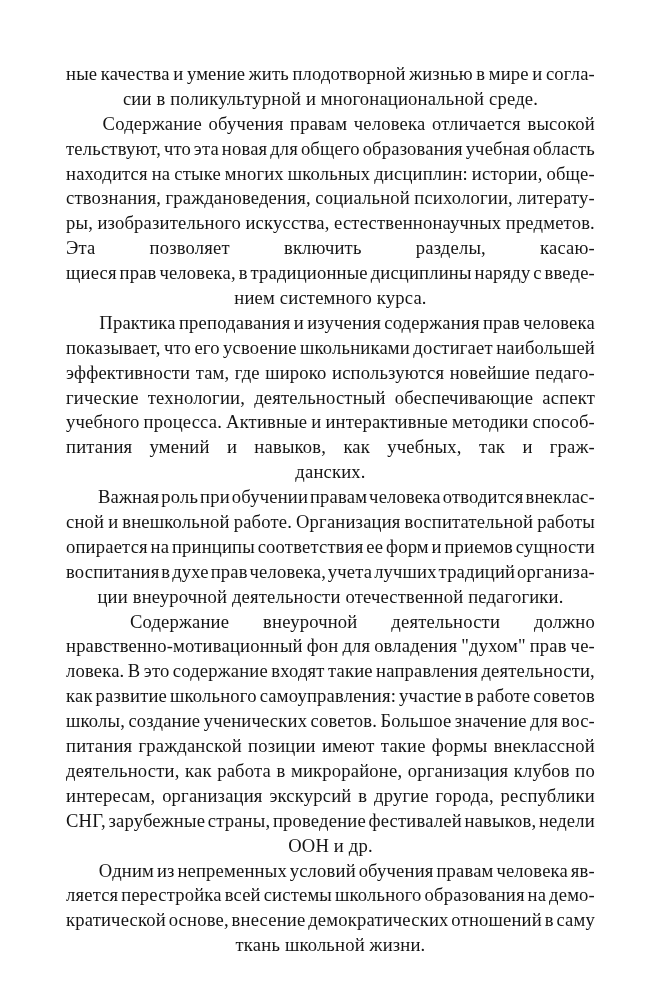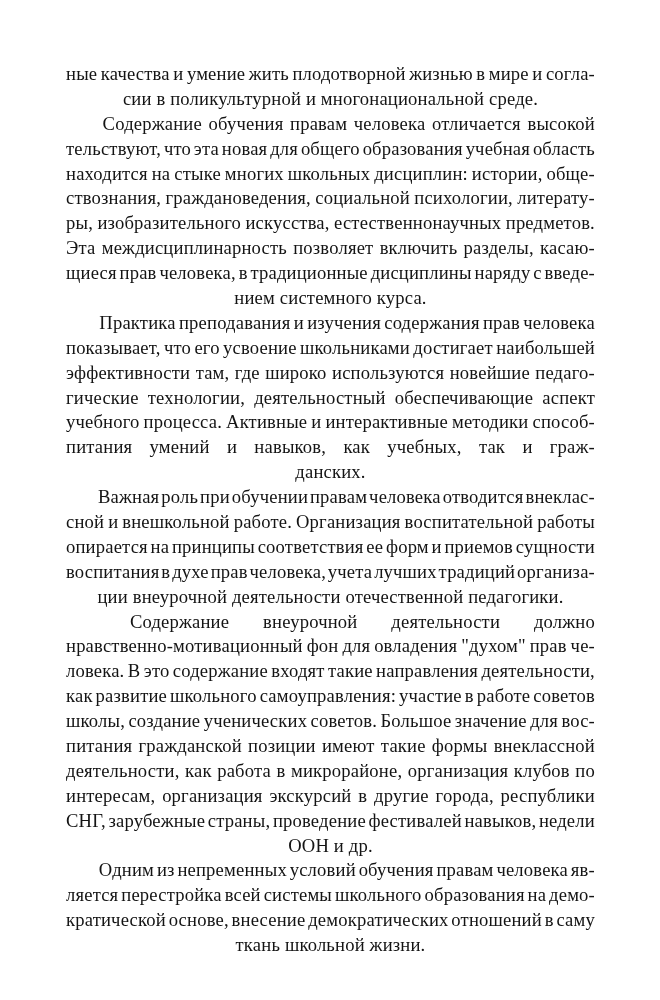--- a/index.html
+++ b/index.html
@@ -43,21 +43,20 @@
     line-height: 24.9px;
     font-size: 18.6px;
     letter-spacing: 0.01em;
     white-space: pre;
     overflow: visible;
   }
 
   
   .line.justify {
     justify-content: space-between;
-    align-items: flex-end;
   }
   
   .line.last {
     justify-content: center;
   }
 
   
   .line.indent::before {
     content: "";
     display: inline-block;
@@ -78,21 +77,21 @@
       <div class="para">
         <div class="line justify"><span class="w">ные</span><span class="w">качества</span><span class="w">и</span><span class="w">умение</span><span class="w">жить</span><span class="w">плодотворной</span><span class="w">жизнью</span><span class="w">в</span><span class="w">мире</span><span class="w">и</span><span class="w">согла-</span></div>
         <div class="line last"><span class="w">сии в поликультурной и многонациональной среде.</span></div>
       </div>
       <div class="para">
         <div class="line justify indent"><span class="w">Содержание</span><span class="w">обучения</span><span class="w">правам</span><span class="w">человека</span><span class="w">отличается</span><span class="w">высокой</span></div>
         <div class="line justify"><span class="w">тельствуют,</span><span class="w">что</span><span class="w">эта</span><span class="w">новая</span><span class="w">для</span><span class="w">общего</span><span class="w">образования</span><span class="w">учебная</span><span class="w">область</span></div>
         <div class="line justify"><span class="w">находится</span><span class="w">на</span><span class="w">стыке</span><span class="w">многих</span><span class="w">школьных</span><span class="w">дисциплин:</span><span class="w">истории,</span><span class="w">обще-</span></div>
         <div class="line justify"><span class="w">ствознания,</span><span class="w">граждановедения,</span><span class="w">социальной</span><span class="w">психологии,</span><span class="w">литерату-</span></div>
         <div class="line justify"><span class="w">ры,</span><span class="w">изобразительного</span><span class="w">искусства,</span><span class="w">естественнонаучных</span><span class="w">предметов.</span></div>
-        <div class="line justify"><span class="w">Эта</span><span class="w">междисциплинарность</span><span class="w">позволяет</span><span class="w">включить</span><span class="w">разделы,</span><span class="w">касаю-</span></div>
+        <div class="line justify"><span class="w">Эта</span><span class="w">позволяет</span><span class="w">включить</span><span class="w">разделы,</span><span class="w">касаю-</span></div>
         <div class="line justify"><span class="w">щиеся</span><span class="w">прав</span><span class="w">человека,</span><span class="w">в</span><span class="w">традиционные</span><span class="w">дисциплины</span><span class="w">наряду</span><span class="w">с</span><span class="w">введе-</span></div>
         <div class="line last"><span class="w">нием системного курса.</span></div>
       </div>
       <div class="para">
         <div class="line justify indent"><span class="w">Практика</span><span class="w">преподавания</span><span class="w">и</span><span class="w">изучения</span><span class="w">содержания</span><span class="w">прав</span><span class="w">человека</span></div>
         <div class="line justify"><span class="w">показывает,</span><span class="w">что</span><span class="w">его</span><span class="w">усвоение</span><span class="w">школьниками</span><span class="w">достигает</span><span class="w">наибольшей</span></div>
         <div class="line justify"><span class="w">эффективности</span><span class="w">там,</span><span class="w">где</span><span class="w">широко</span><span class="w">используются</span><span class="w">новейшие</span><span class="w">педаго-</span></div>
         <div class="line justify"><span class="w">гические</span><span class="w">технологии,</span><span class="w">деятельностный</span><span class="w">обеспечивающие</span><span class="w">аспект</span></div>
         <div class="line justify"><span class="w">учебного</span><span class="w">процесса.</span><span class="w">Активные</span><span class="w">и</span><span class="w">интерактивные</span><span class="w">методики</span><span class="w">способ-</span></div>
         <div class="line justify"><span class="w">питания</span><span class="w">умений</span><span class="w">и</span><span class="w">навыков,</span><span class="w">как</span><span class="w">учебных,</span><span class="w">так</span><span class="w">и</span><span class="w">граж-</span></div>

